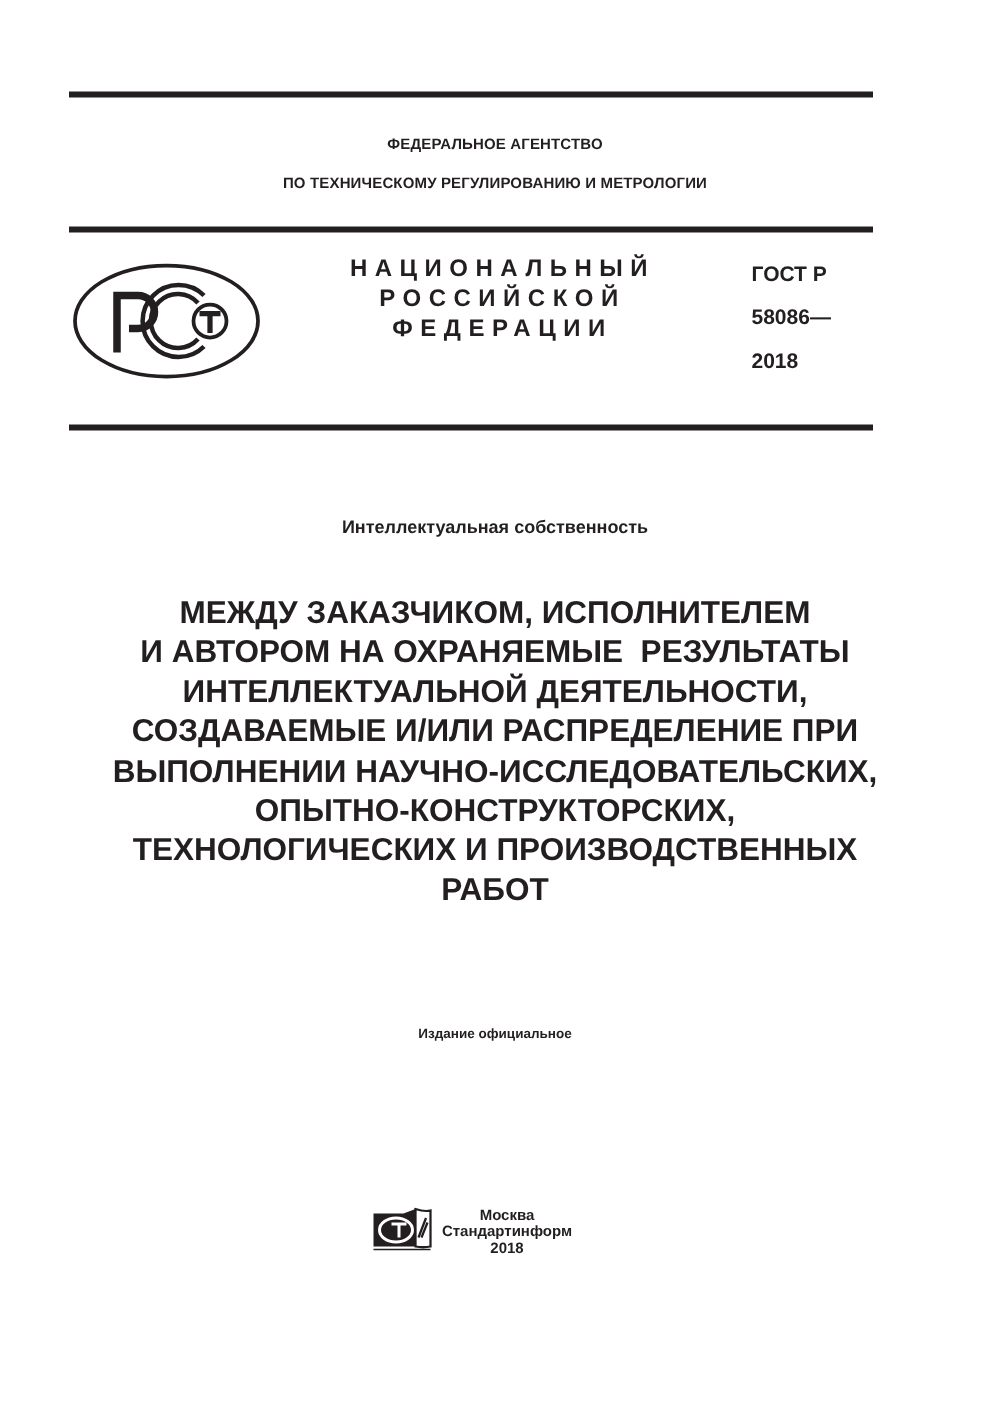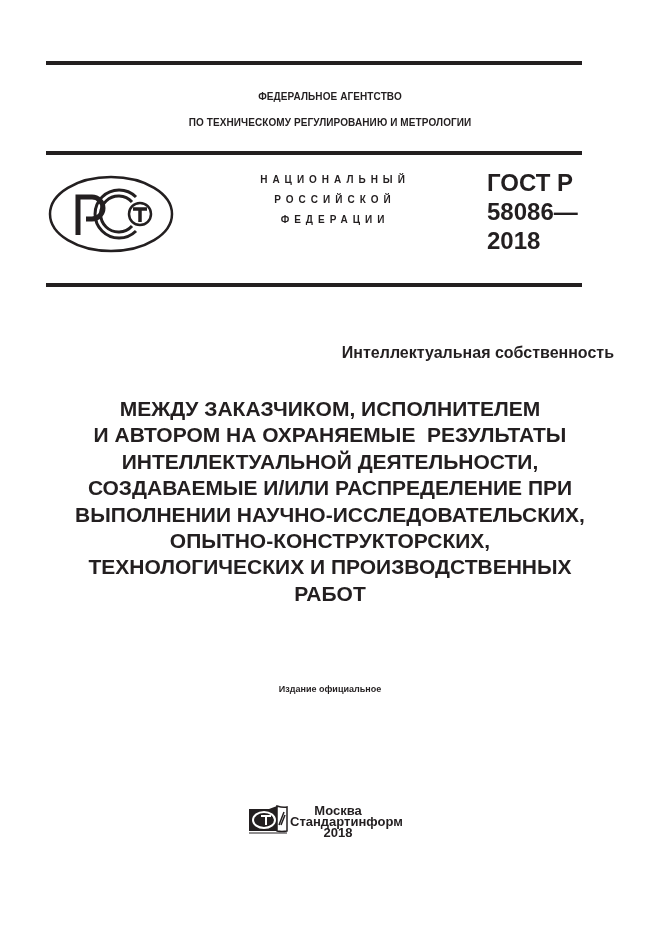--- a/index.html
+++ b/index.html
@@ -3,32 +3,32 @@
 <meta charset="utf-8">
 <style>
   html, body { margin: 0; padding: 0; background: #ffffff; }
   body { width: 661px; height: 935px; position: relative; overflow: hidden; color: #231f20;
          font-family: "Liberation Sans", sans-serif; }
   .rule { position: absolute; left: 46px; width: 536px; height: 4px; background: #231f20; }
   .agency { position: absolute; left: 46px; width: 568px; text-align: center; font-weight: bold;
             font-size: 10px; letter-spacing: 0.1px; }
   .logo { position: absolute; left: 48px; top: 175px; width: 126px; height: 78px; }
   .natstd { position: absolute; left: 230px; top: 170px; width: 210px; text-align: center;
-            font-weight: bold; font-size: 10px; letter-spacing: 5px; line-height: 20px; }
-  .gost { position: absolute; left: 487px; top: 168px; font-weight: bold; font-size: 24px; line-height: 29px; }
-  .subject { position: absolute; left: 46px; width: 568px; top: 344px; text-align: right;
-             font-weight: bold; font-size: 16px; }
+            font-weight: bold; font-size: 16px; letter-spacing: 5px; line-height: 20px; }
+  .gost { position: absolute; left: 501px; top: 168px; font-weight: bold; font-size: 14px; line-height: 29px; }
+  .subject { position: absolute; left: 46px; width: 568px; top: 344px; text-align: center;
+             font-weight: bold; font-size: 12px; }
   .title { position: absolute; left: 30px; width: 600px; top: 396px; text-align: center;
            font-weight: bold; font-size: 21px; line-height: 26.4px; }
   .title div { white-space: nowrap; }
   .edition { position: absolute; left: 200px; width: 260px; top: 684px; text-align: center;
              font-weight: bold; font-size: 9px; }
   .pub-logo { position: absolute; left: 247px; top: 805px; width: 42px; height: 30px; }
   .publisher { position: absolute; left: 290px; width: 96px; top: 805px; text-align: center;
-               font-weight: bold; font-size: 13px; line-height: 11px; }
+               font-weight: bold; font-size: 10px; line-height: 11px; }
 </style>
 </head>
 <body>
 
 <div class="rule" style="top:61px;"></div>
 <div class="agency" style="top:91px;">ФЕДЕРАЛЬНОЕ АГЕНТСТВО</div>
 <div class="agency" style="top:117px;">ПО ТЕХНИЧЕСКОМУ РЕГУЛИРОВАНИЮ И МЕТРОЛОГИИ</div>
 <div class="rule" style="top:151px;"></div>
 
 <div class="logo">

